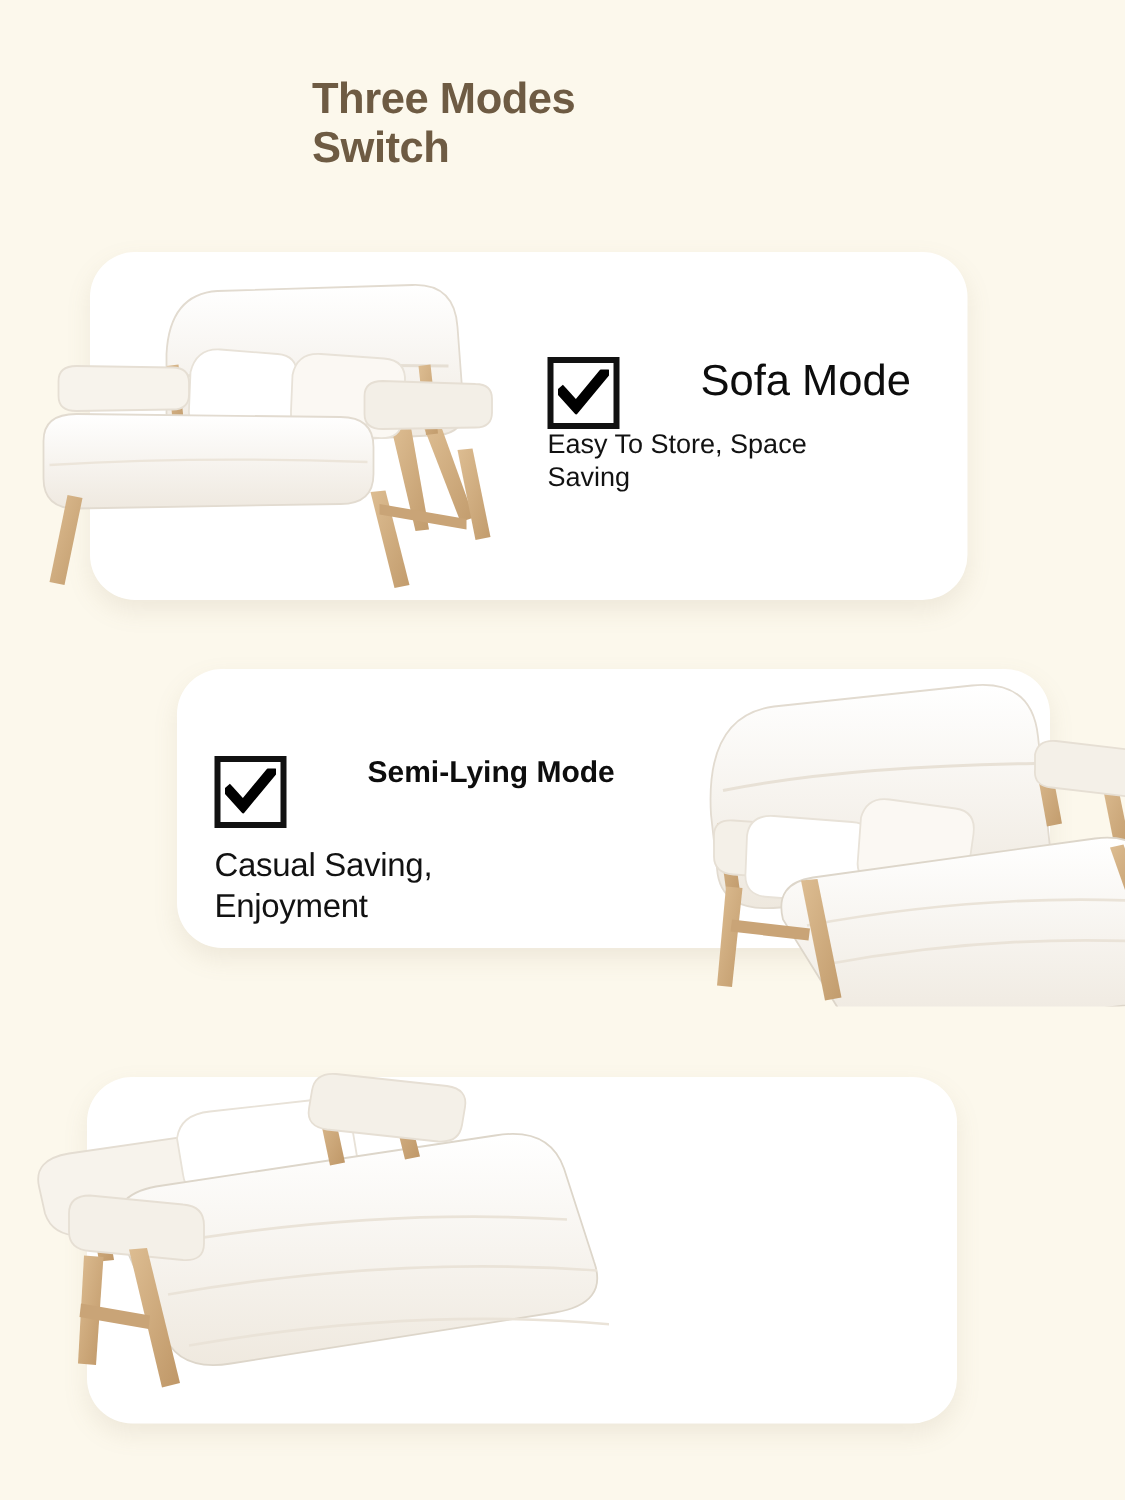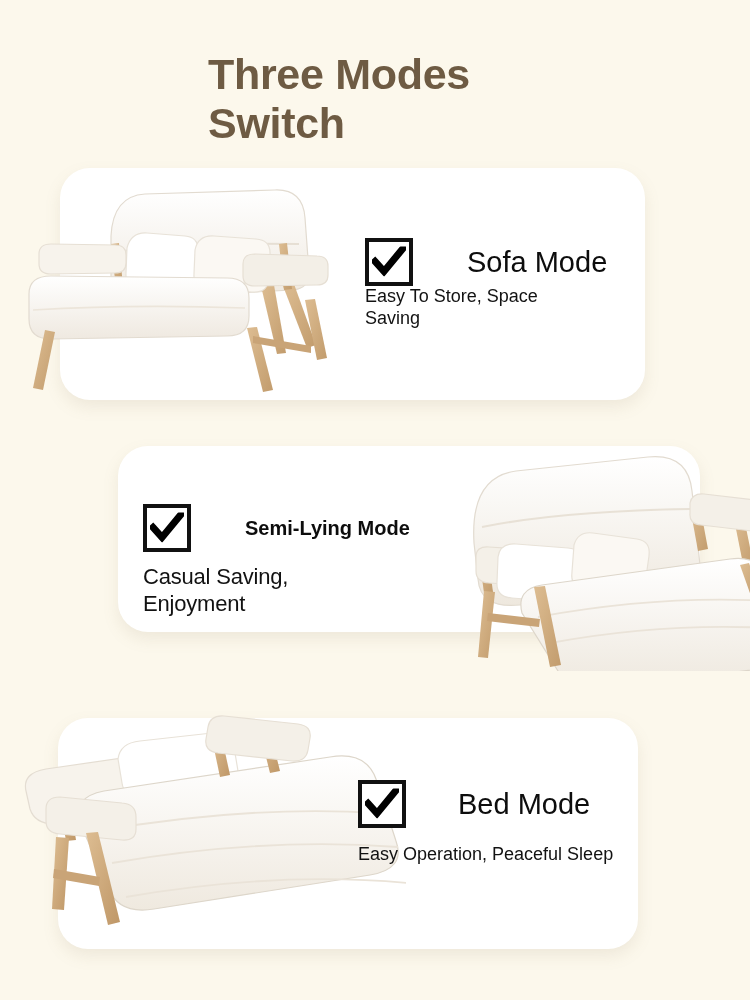--- a/index.html
+++ b/index.html
@@ -20,21 +20,21 @@
     width: 750px;
     height: 1000px;
   }
 
   
   .page-title {
     position: absolute;
     left: 208px;
     top: 50px;
     width: 420px;
-    font-size: 43px;
+    font-size: 29px;
     font-weight: bold;
     line-height: 1.13;
     letter-spacing: -0.3px;
     color: #6e5b43;
     white-space: pre-line;
   }
 
   
   .card {
     position: absolute;
@@ -47,21 +47,20 @@
   .card-3 { left: 58px;  top: 718px; width: 580px; height: 231px; }
 
   
   .text-block { position: absolute; }
   .tb-1 { left: 305px; top: 70px; width: 290px; }
   .tb-2 { left: 25px;  top: 58px; width: 300px; }
   .tb-3 { left: 300px; top: 62px; width: 300px; }
 
   .head-row {
     display: flex;
-    align-items: center;
   }
   .checkbox {
     width: 48px;
     height: 48px;
     border: 4px solid #111111;
     box-sizing: border-box;
     flex: 0 0 auto;
     position: relative;
     background: #ffffff;
   }
@@ -241,26 +240,15 @@
 
       <path d="M206 26 l8 38 l10 -2 l-8 -37 z" fill="url(#wood3)"></path>
       <path d="M254 20 l10 40 l10 -2 l-10 -40 z" fill="url(#wood3)"></path>
       <path d="M202 14 q2 -12 16 -11 l74 8 q14 2 12 14 l-2 12 q-2 12 -16 11 l-74 -8 q-14 -2 -12 -14 z" fill="#f4f0e8" stroke="#e6dfd4" stroke-width="1.2"></path>
 
       <path d="M50 124 l-4 72 l12 1 l5 -72 z" fill="url(#wood3)"></path>
       <path d="M80 120 l22 92 l12 -3 l-22 -90 z" fill="url(#wood3)"></path>
       <path d="M48 156 l46 8 l-1 9 l-46 -8 z" fill="#c9a477"></path>
     </svg>
 
-    <div class="text-block tb-3">
-      <div class="head-row">
-        <span class="checkbox">
-          <svg viewBox="0 0 34 30" xmlns="http://www.w3.org/2000/svg">
-            <path d="M3 15 L12 25 L31 2" fill="none" stroke="#000000" stroke-width="7" stroke-linecap="square" stroke-linejoin="miter"></path>
-          </svg>
-        </span>
-        <span class="mode-label">Bed Mode</span>
-      </div>
-      <div class="mode-sub">Easy Operation, Peaceful Sleep</div>
-    </div>
   </div>
 
 </div>
 
 </body></html>

